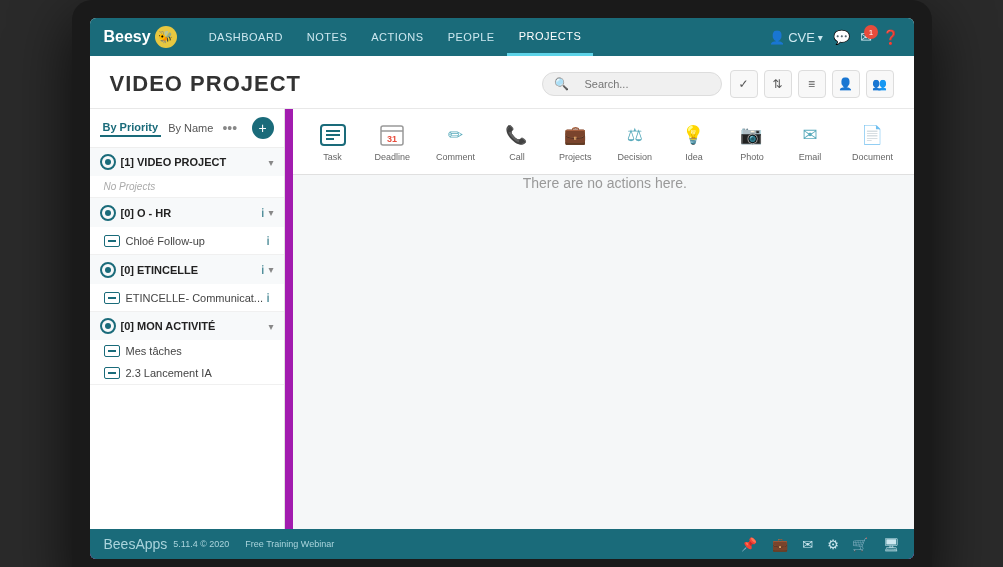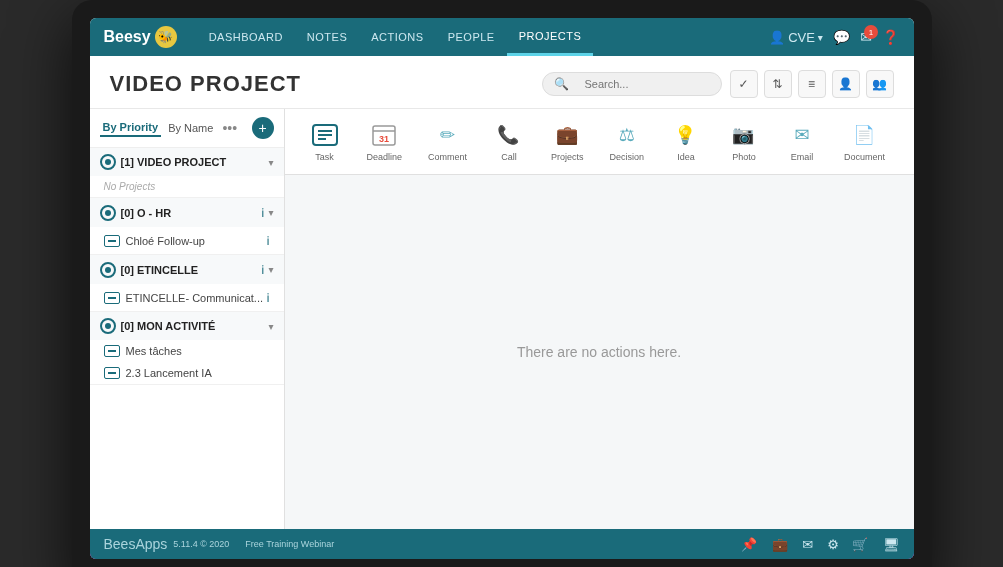--- a/index.html
+++ b/index.html
@@ -181,20 +181,21 @@
       justify-content: center;
       cursor: pointer;
       font-size: 12px;
       color: #555;
     }
 
     
     .main-body {
       display: flex;
       height: 420px;
+      gap: 8px;
     }
 
     
     .sidebar {
       width: 195px;
       background: #fff;
       border-right: 1px solid #e0e0e0;
       overflow-y: auto;
       flex-shrink: 0;
     }
@@ -371,21 +372,21 @@
     }
 
     .action-type.selected .action-type-icon {
       color: #1a6b7a;
     }
 
     
     .main-content {
       flex: 1;
       display: flex;
-      align-items: center;
+      align-items: flex-start;
       justify-content: center;
     }
 
     .no-actions-text {
       font-size: 14px;
       color: #999;
     }
 
     
     .bottom-bar {

